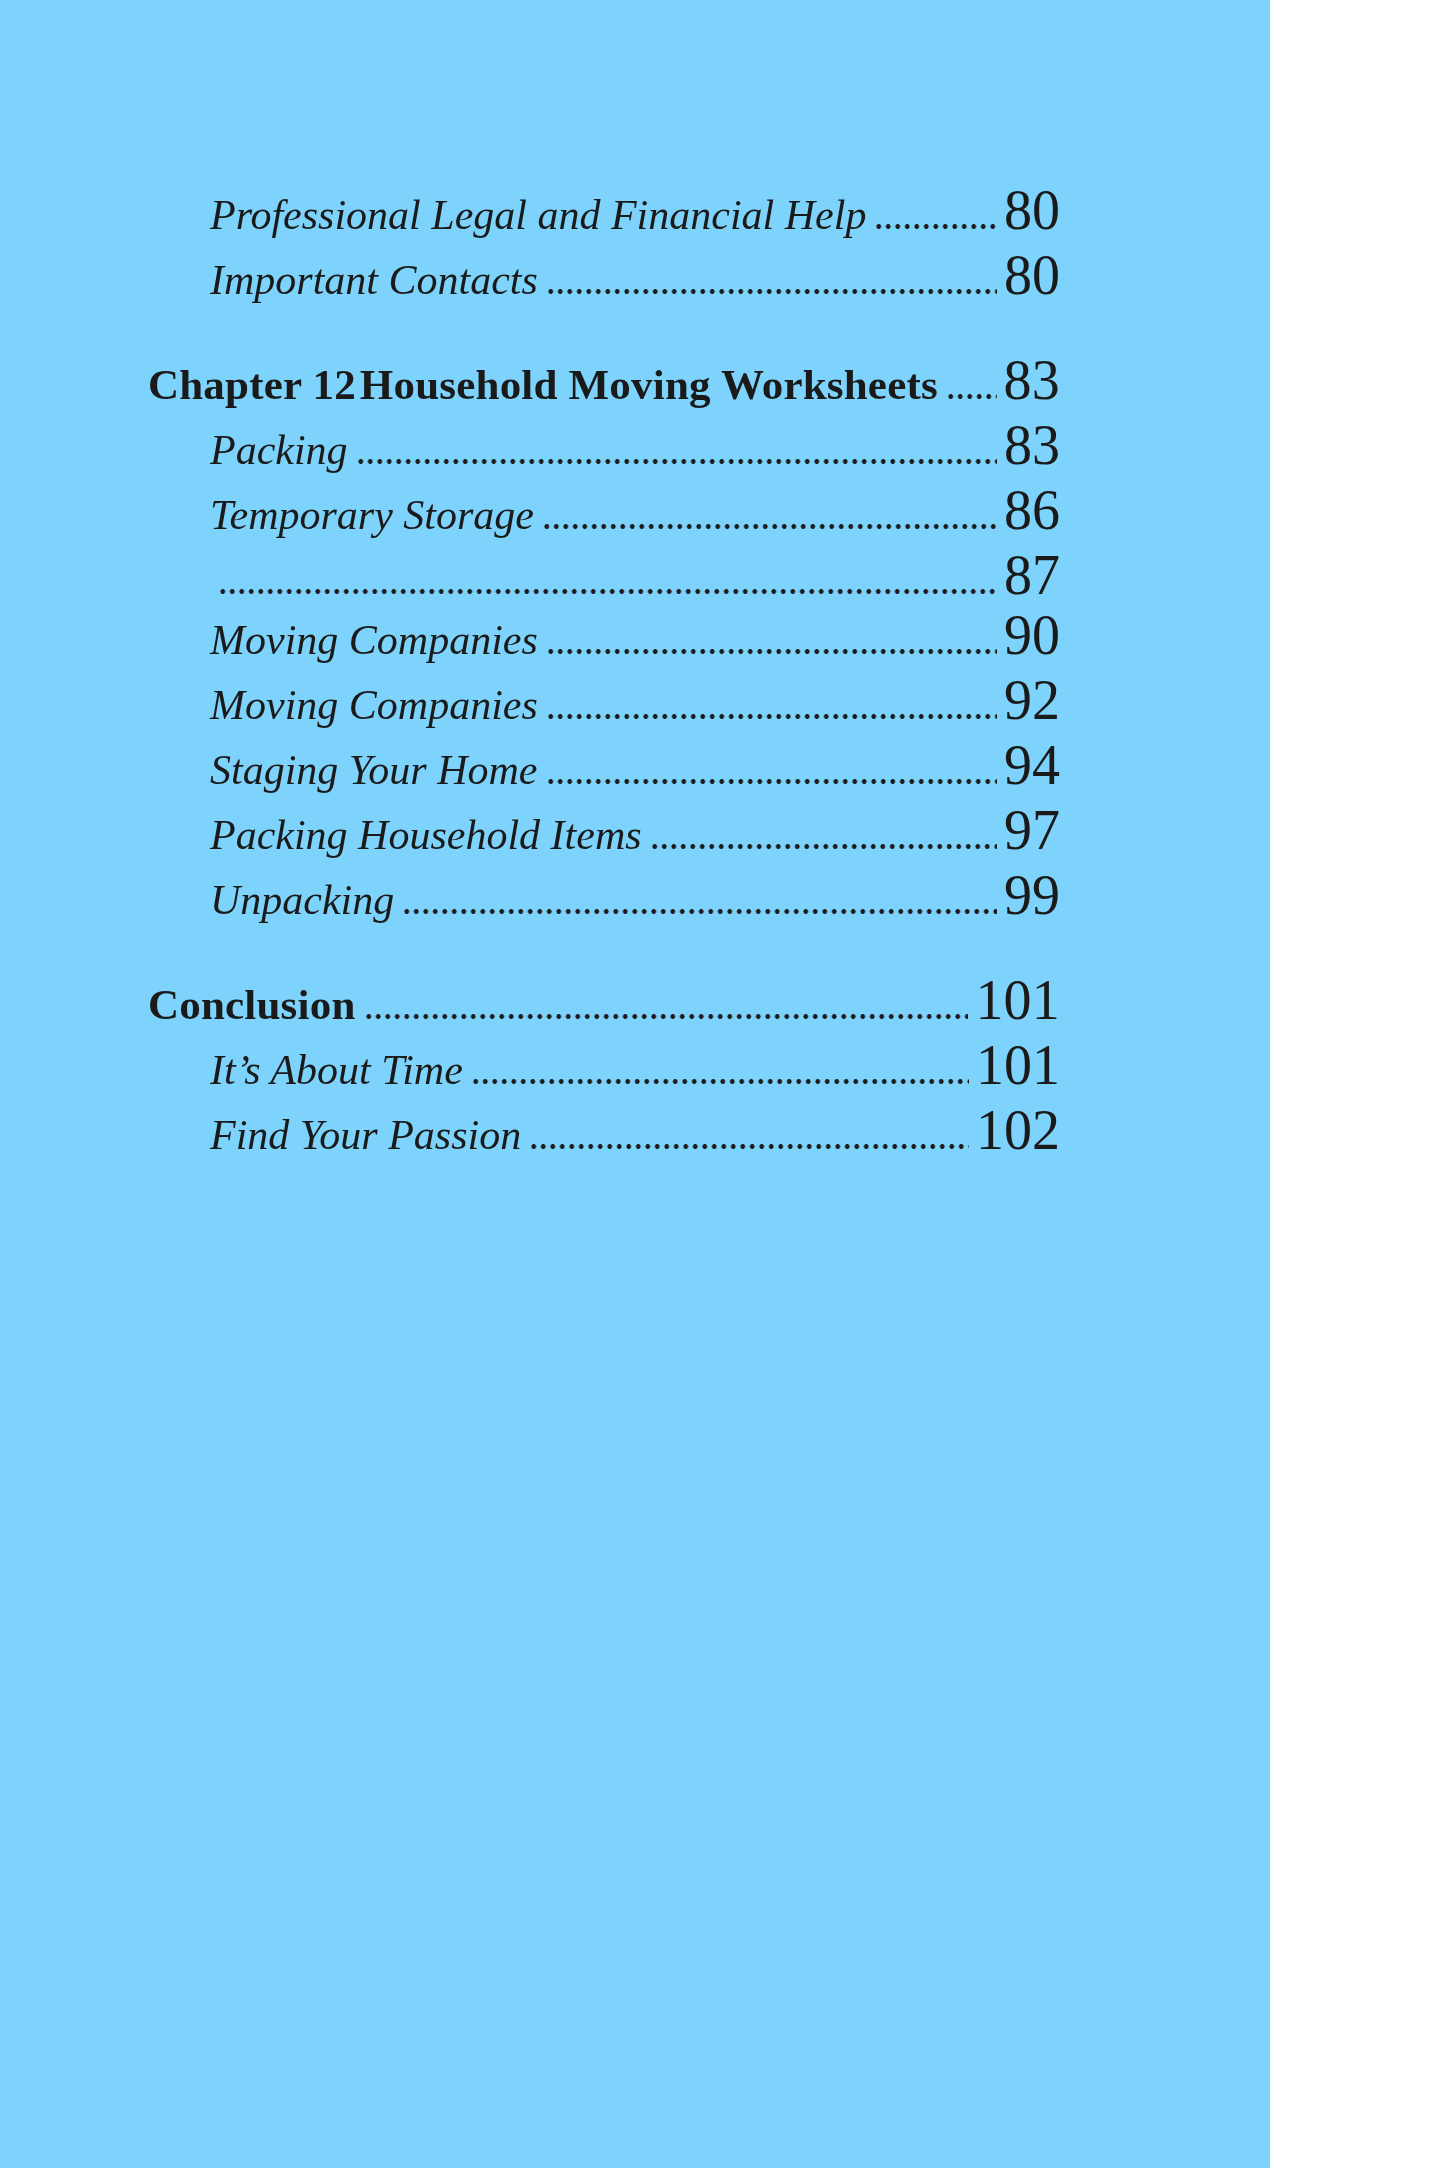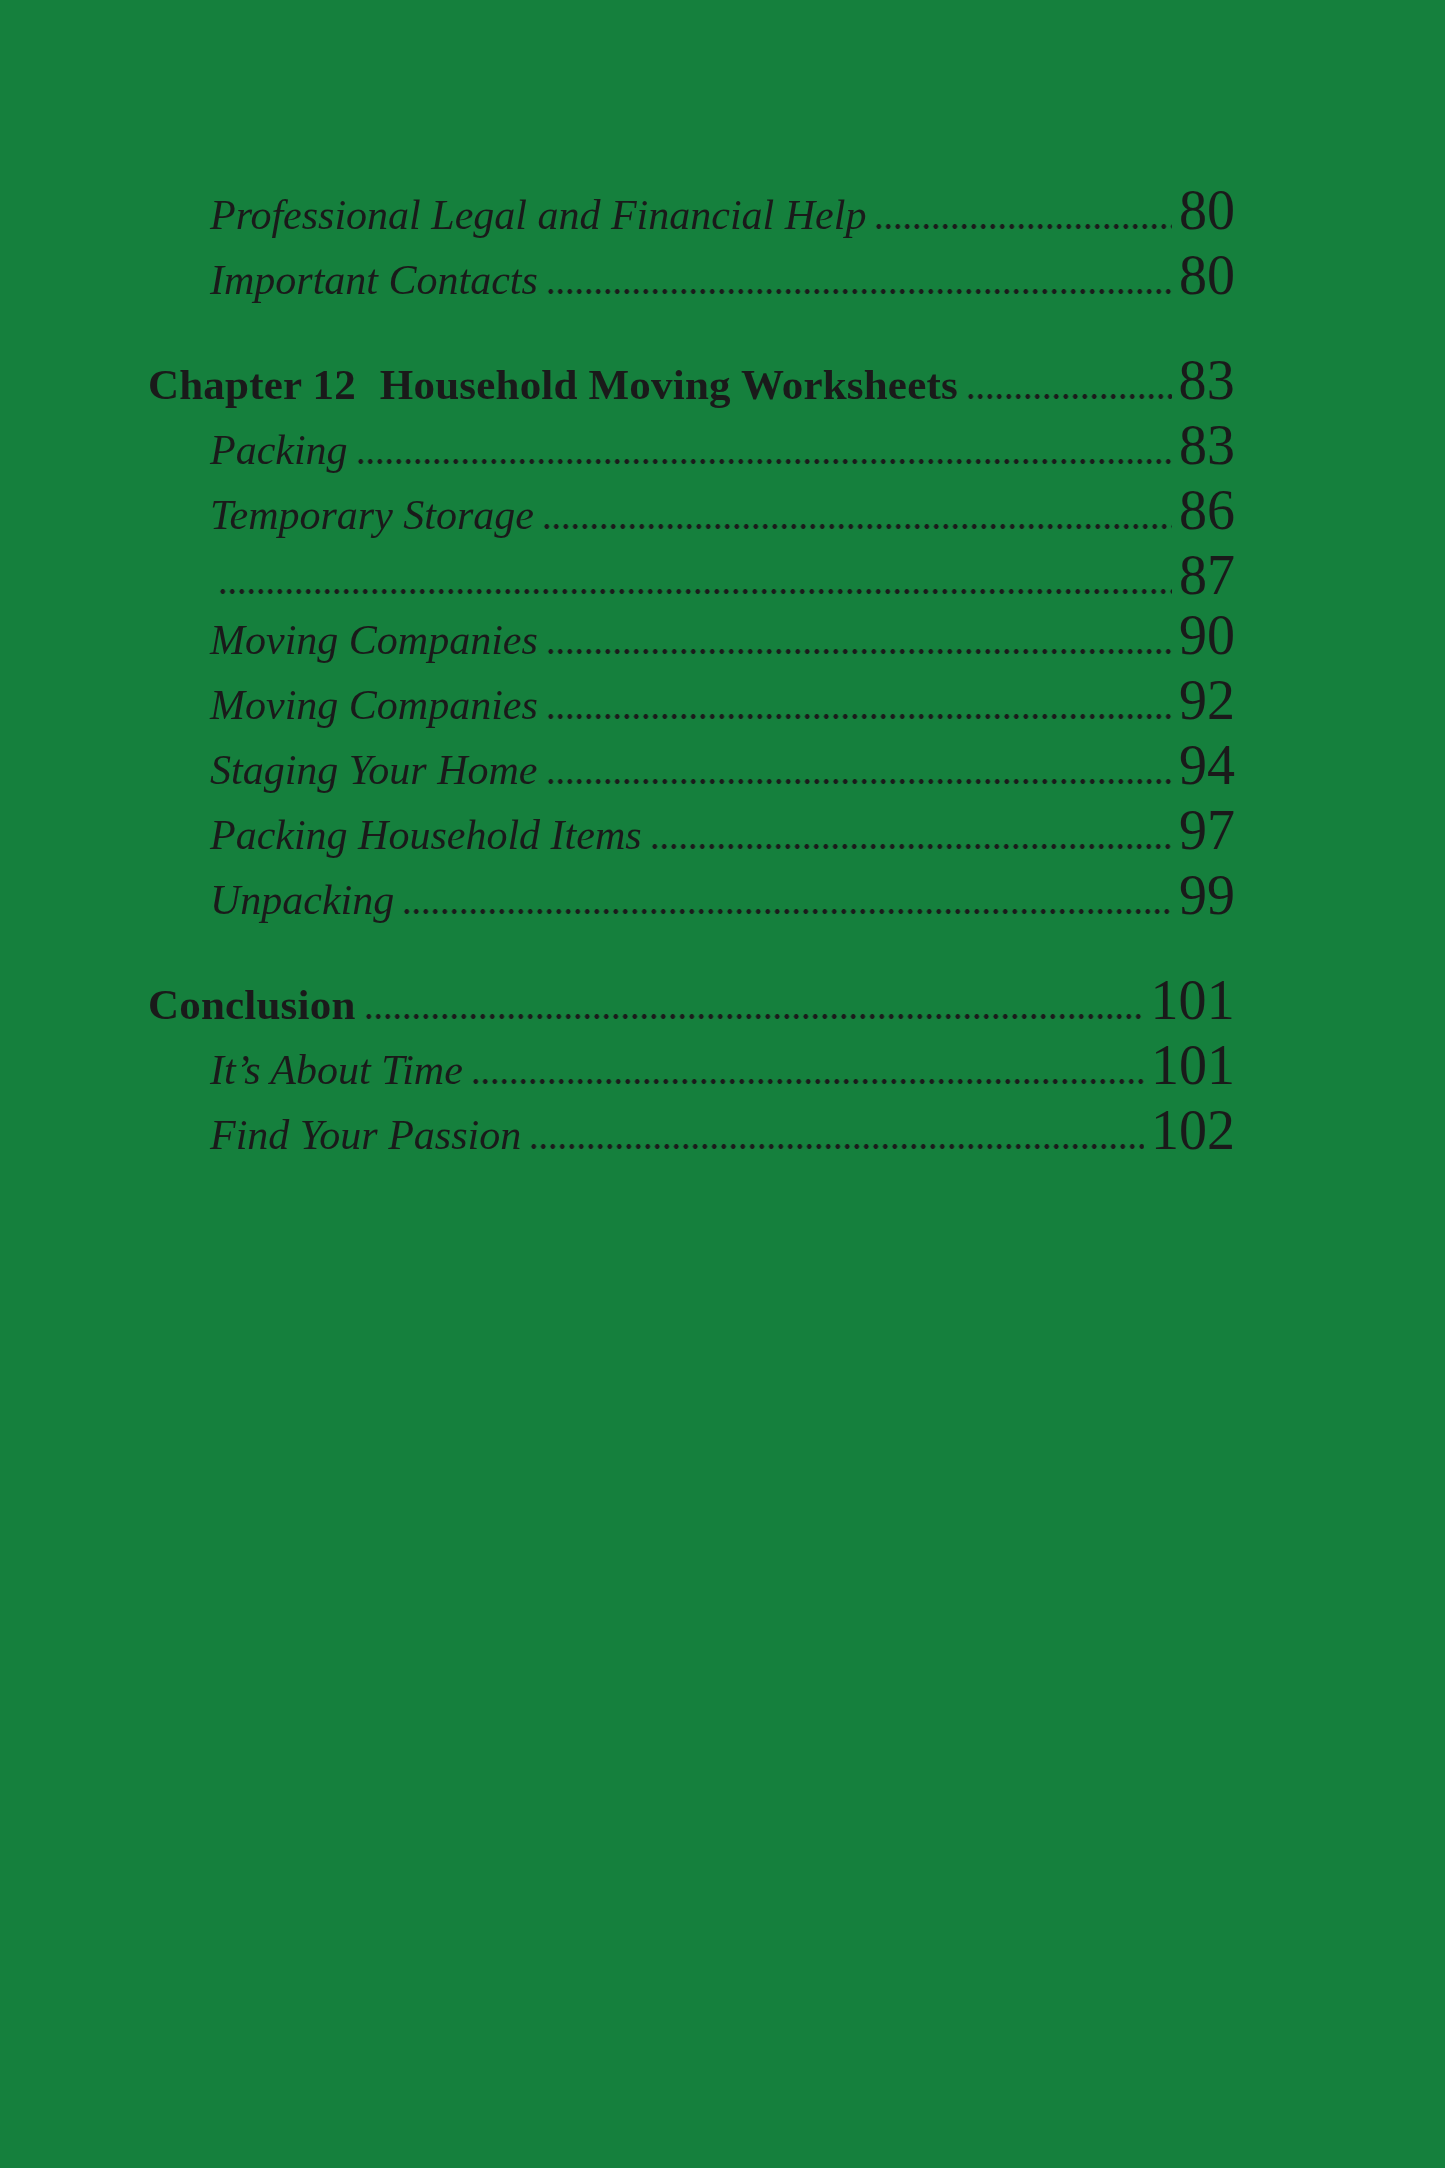--- a/index.html
+++ b/index.html
@@ -3,23 +3,23 @@
 <meta charset="utf-8">
 <style>
   * { margin: 0; padding: 0; box-sizing: border-box; }
 
   html, body {
     background: #ffffff;
   }
 
   .page {
     position: relative;
-    width: 1445px;
+    width: 1270px;
     height: 2168px;
-    background: #15803d;
+    background: #7dd3fc;
     font-family: "Liberation Serif", "DejaVu Serif", serif;
     color: #1a1a1a;
     overflow: hidden;
     padding-left: 16px;
   }
 
   .toc {
     position: absolute;
     top: 180px;
     left: 148px;
@@ -44,21 +44,21 @@
     font-size: 43px;
     letter-spacing: 0.2px;
   }
 
   .label {
     white-space: nowrap;
     flex: 0 0 auto;
   }
 
   .prefix {
-    margin-right: 24px;
+    margin-right: 4px;
   }
 
   
   .leader {
     flex: 1 1 auto;
     min-width: 20px;
     height: 5px;
     margin-left: 8px;
     margin-right: 7px;
     background-image: radial-gradient(circle, #1b1b1b 2.1px, rgba(0,0,0,0) 2.7px);

